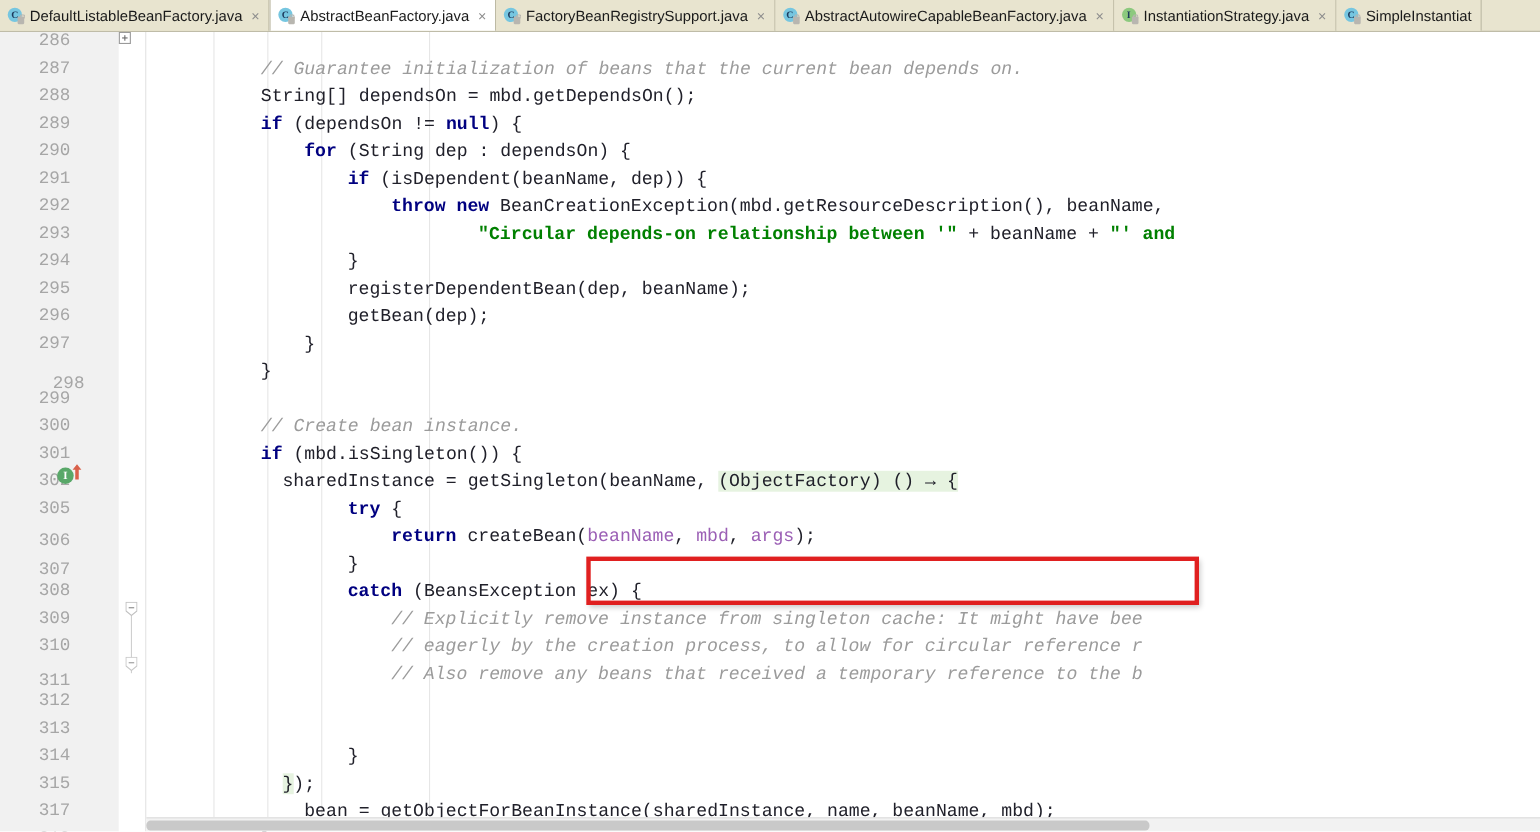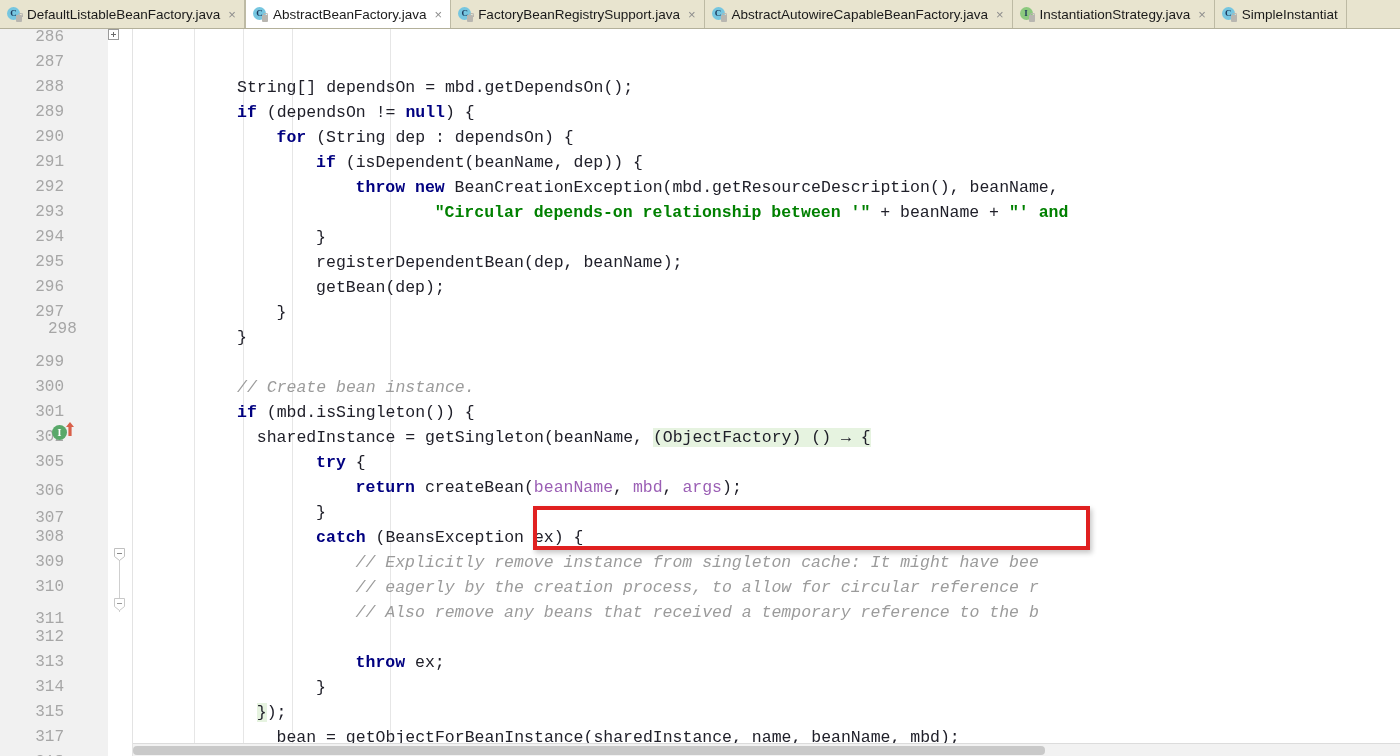--- a/index.html
+++ b/index.html
@@ -265,21 +265,21 @@
       <div class="lnum" style="top: 46px;">288</div>
       <div class="lnum" style="top: 71px;">289</div>
       <div class="lnum" style="top: 96px;">290</div>
       <div class="lnum" style="top: 121px;">291</div>
       <div class="lnum" style="top: 146px;">292</div>
       <div class="lnum" style="top: 171px;">293</div>
       <div class="lnum" style="top: 196px;">294</div>
       <div class="lnum" style="top: 221px;">295</div>
       <div class="lnum" style="top: 246px;">296</div>
       <div class="lnum" style="top: 271px;">297</div>
-      <div class="lnum" style="top: 288px; padding-left: 48px;">298</div>
+      <div class="lnum" style="top: 308px; padding-left: 48px;">298</div>
       <div class="lnum" style="top: 321px;">299</div>
       <div class="lnum" style="top: 346px;">300</div>
       <div class="lnum" style="top: 371px;">301</div>
       <div class="lnum" style="top: 396px;">302</div>
       <div class="lnum" style="top: 421px;">305</div>
       <div class="lnum" style="top: 450px;">306</div>
       <div class="lnum" style="top: 477px;">307</div>
       <div class="lnum" style="top: 496px;">308</div>
       <div class="lnum" style="top: 521px;">309</div>
       <div class="lnum" style="top: 546px;">310</div>
@@ -312,20 +312,21 @@
   <svg id="override-arrow" style="left:64px; top:392px;" viewBox="0 0 12 16">
     <path d="M6 1 L10 6 H7.6 V15 H4.4 V6 H2 Z" fill="#d9604a"></path>
   </svg>
 
   <div id="code">
     <div class="guide" style="left:61px;"></div>
     <div class="guide" style="left:110px;"></div>
     <div class="guide" style="left:159px;"></div>
     <div class="guide" style="left:257px;"></div>
   <div class="line" style="top: -4px; padding-left: 25px;"></div>
+      <div class="line" style="top: 21px; padding-left: 104.04px;"><span class="cmt">// Guarantee initialization of beans that the current bean depends on.</span></div>
       <div class="line" style="top: 46px; padding-left: 104.04px;">String[] dependsOn = mbd.getDependsOn();</div>
       <div class="line" style="top: 71px; padding-left: 104.04px;"><span class="kw">if</span> (dependsOn != <span class="kw">null</span>) {</div>
       <div class="line" style="top: 96px; padding-left: 143.56px;"><span class="kw">for</span> (String dep : dependsOn) {</div>
       <div class="line" style="top: 121px; padding-left: 183.08px;"><span class="kw">if</span> (isDependent(beanName, dep)) {</div>
       <div class="line" style="top: 146px; padding-left: 222.6px;"><span class="kw">throw new</span> BeanCreationException(mbd.getResourceDescription(), beanName,</div>
       <div class="line" style="top: 171px; padding-left: 301.64px;"><span class="str">"Circular depends-on relationship between '"</span> + beanName + <span class="str">"' and</span></div>
       <div class="line" style="top: 196px; padding-left: 183.08px;">}</div>
       <div class="line" style="top: 221px; padding-left: 183.08px;">registerDependentBean(dep, beanName);</div>
       <div class="line" style="top: 246px; padding-left: 183.08px;">getBean(dep);</div>
       <div class="line" style="top: 271px; padding-left: 143.56px;">}</div>
@@ -334,21 +335,20 @@
       <div class="line" style="top: 346px; padding-left: 104.04px;"><span class="cmt">// Create bean instance.</span></div>
       <div class="line" style="top: 371px; padding-left: 104.04px;"><span class="kw">if</span> (mbd.isSingleton()) {</div>
       <div class="line" style="top: 396px; padding-left: 123.8px;">sharedInstance = getSingleton(beanName, <span class="lam">(ObjectFactory) () → {</span></div>
       <div class="line" style="top: 421px; padding-left: 183.08px;"><span class="kw">try</span> {</div>
       <div class="line" style="top: 446px; padding-left: 222.6px;"><span class="kw">return</span> createBean(<span class="parm">beanName</span>, <span class="parm">mbd</span>, <span class="parm">args</span>);</div>
       <div class="line" style="top: 471px; padding-left: 183.08px;">}</div>
       <div class="line" style="top: 496px; padding-left: 183.08px;"><span class="kw">catch</span> (BeansException ex) {</div>
       <div class="line" style="top: 521px; padding-left: 222.6px;"><span class="cmt">// Explicitly remove instance from singleton cache: It might have bee</span></div>
       <div class="line" style="top: 546px; padding-left: 222.6px;"><span class="cmt">// eagerly by the creation process, to allow for circular reference r</span></div>
       <div class="line" style="top: 571px; padding-left: 222.6px;"><span class="cmt">// Also remove any beans that received a temporary reference to the b</span></div>
-      <div class="line" style="top: 621px; padding-left: 222.6px;"><span class="kw">throw</span> ex;</div>
       <div class="line" style="top: 646px; padding-left: 183.08px;">}</div>
       <div class="line" style="top: 671px; padding-left: 123.8px;"><span class="lam">}</span>);</div>
       <div class="line" style="top: 696px; padding-left: 143.56px;">bean = getObjectForBeanInstance(sharedInstance, name, beanName, mbd);</div>
       <div class="line" style="top: 721px; padding-left: 104.04px;">}</div>
     </div>
 
   <div id="redbox" style="left: 533px; top: 477px; width: 557px; height: 44px; border-color: rgb(224, 32, 32);"></div>
 
   <div id="hscroll">
     <div id="hscroll-thumb" style="width: 912.24px;"></div>

